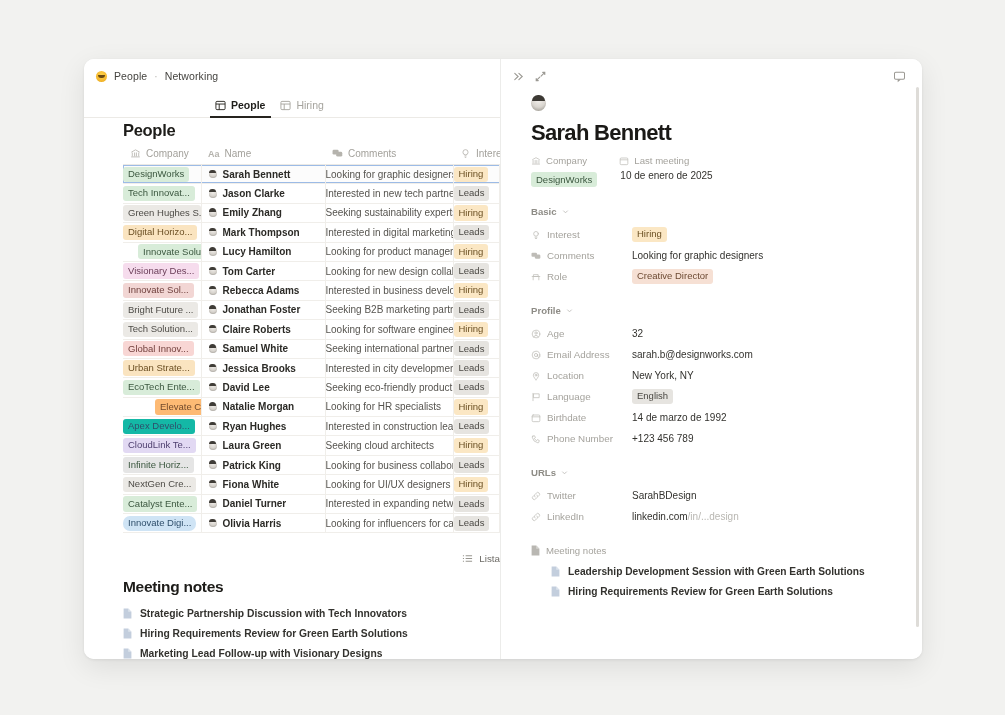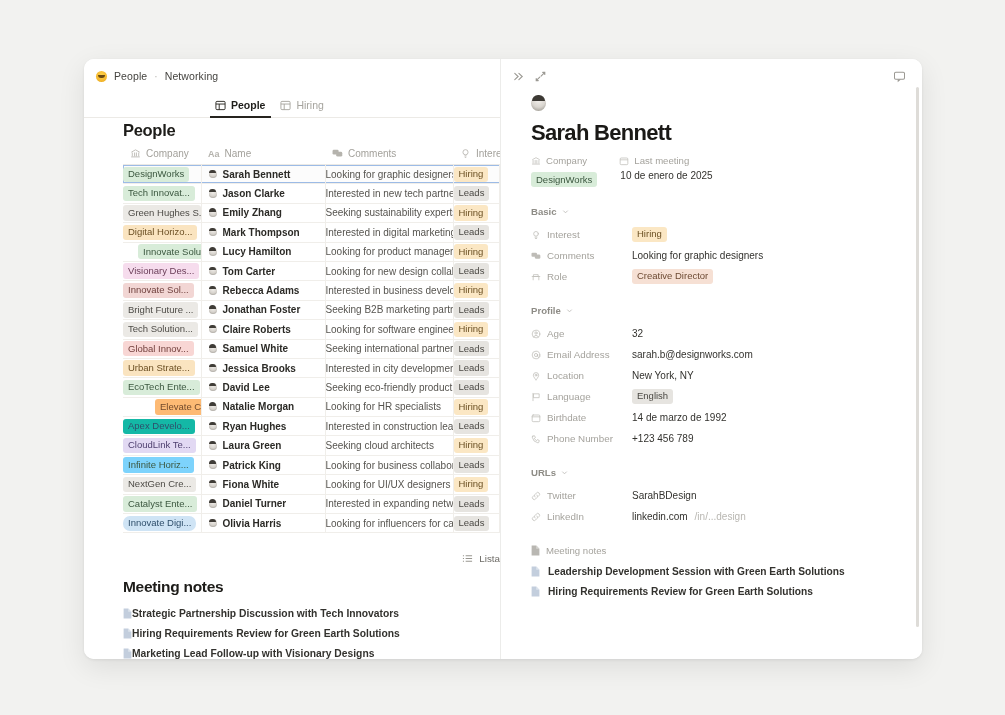--- a/index.html
+++ b/index.html
@@ -133,21 +133,21 @@
     font-size: 9.8px; color: #6d6b66;
     padding: 20px 0 0 39px;
     justify-content: flex-end;
   }
   .notes-title {
     font-size: 15.5px; font-weight: bold; color: #1d1c19;
     letter-spacing: -0.3px;
     padding: 14px 0 7px 39px;
   }
   .note-row {
-    display: flex; align-items: flex-start; 
+    display: flex; align-items: flex-start; gap: 8px;
     padding: 4.6px 0 4.6px 39px;
     font-size: 10.3px; font-weight: bold; color: #33322e;
   }
   .doc-ico { width: 9px; height: 11px; flex: none; }
 
   
   .right-panel {
     position: relative; flex: 1; height: 100%;
     background: #fff; border-left: 1px solid #ececea;
     overflow: hidden;
@@ -193,31 +193,31 @@
 
   .frow { display: flex; align-items: center; min-height: 21px; }
   .fkey {
     display: flex; align-items: center; gap: 6px;
     width: 101px; flex: none;
     font-size: 9.8px; color: #a5a39d;
   }
   .fval { font-size: 10px; color: #33322e; }
   .fico { width: 10px; height: 10px; flex: none; opacity: 0.82; }
 
-  .link-muted { color: #b9b7b2; padding-left: 7px; }
+  .link-muted { color: #b9b7b2; }
 
   .mn-hd {
     display: flex; align-items: center; gap: 6px;
     font-size: 9.6px; color: #a5a39d;
     margin: 18px 0 6px 0;
   }
   .mn-row {
     display: flex; align-items: center; gap: 8px;
     padding: 4.3px 0;
-    font-size: 10.2px; font-weight: bold; color: #33322e;
+    font-size: 10.2px; font-weight: bold; color: #33322e; margin-left: 20px;
   }
 
   .rp-scrollbar {
     position: absolute; right: 3px; top: 28px;
     width: 3.5px; height: 540px;
     background: #dedcd8; border-radius: 2px;
   }
 </style>
 </head>
 <body>
@@ -466,21 +466,21 @@
                 <div class="name-cell">
                   <span class="avatar-dot"></span>
                   <span class="name-txt">Laura Green</span>
                 </div>
               </td>
               <td class="cell col-cm"><span class="cm-txt">Seeking cloud architects</span></td>
               <td class="cell col-in"><span class="tag" style="background: rgb(251, 231, 196); color: rgb(107, 80, 35);">Hiring</span></td>
               <td class="col-pad"></td>
             </tr>
             <tr>
-              <td class="cell col-co"><span class="tag" style="background: #7dd3fc; color: rgb(60, 88, 64);">Infinite Horiz...</span></td>
+              <td class="cell col-co"><span class="tag" style="background: #e5e5e5; color: rgb(60, 88, 64);">Infinite Horiz...</span></td>
               <td class="col-nm">
                 <div class="name-cell">
                   <span class="avatar-dot"></span>
                   <span class="name-txt">Patrick King</span>
                 </div>
               </td>
               <td class="cell col-cm"><span class="cm-txt">Looking for business collaborat</span></td>
               <td class="cell col-in"><span class="tag" style="background: rgb(230, 228, 224); color: rgb(74, 72, 67);">Leads</span></td>
               <td class="col-pad"></td>
             </tr>

